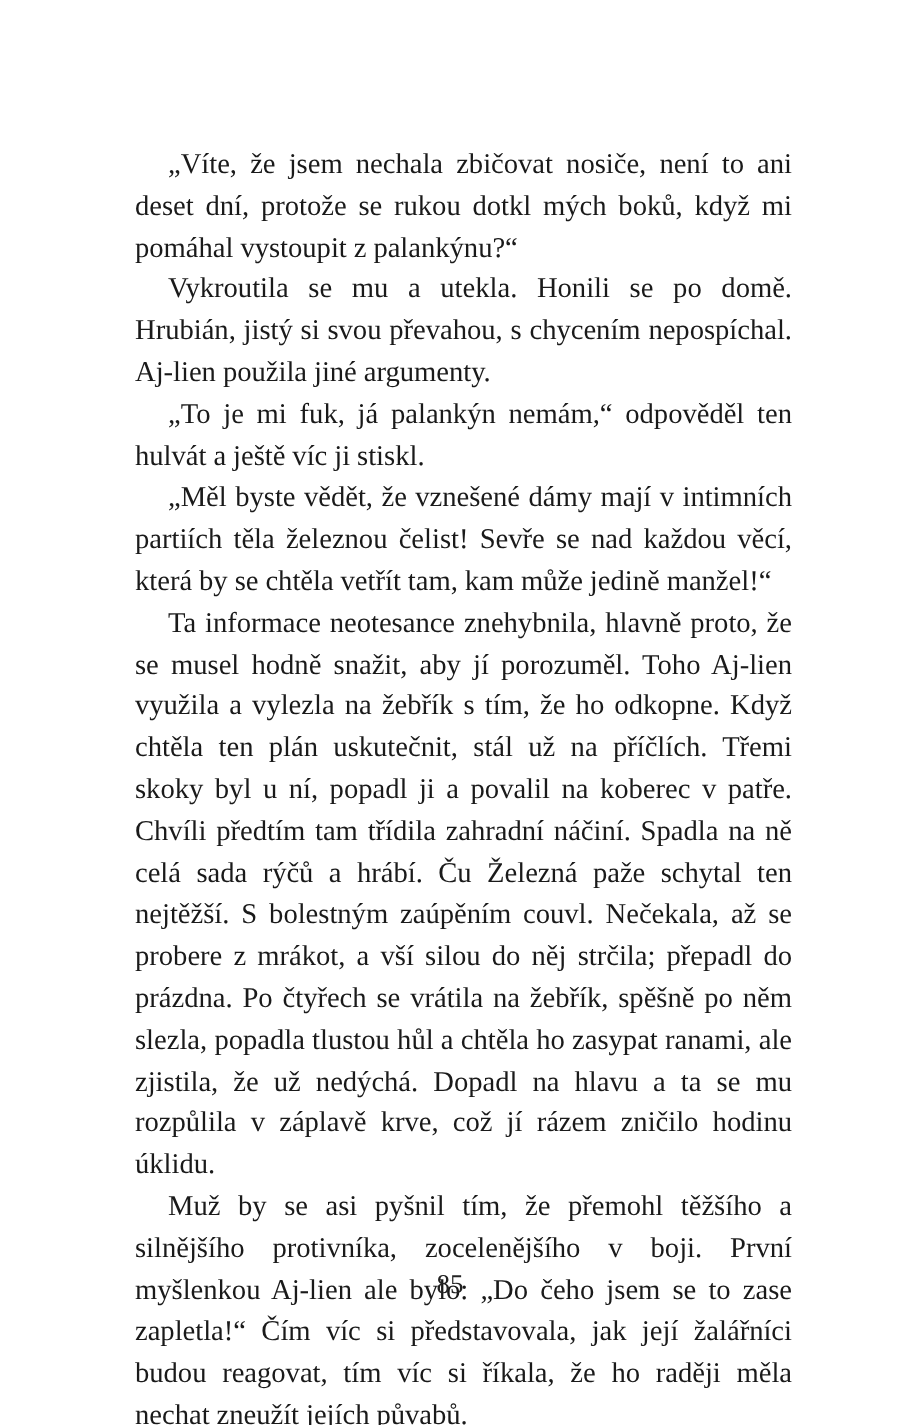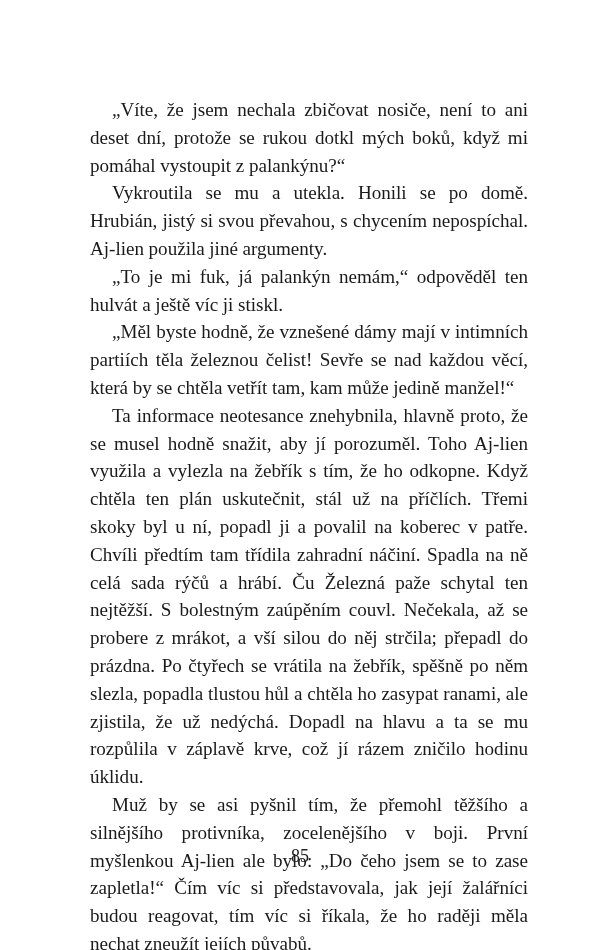--- a/index.html
+++ b/index.html
@@ -65,20 +65,20 @@
 </style>
 </head>
 <body>
 
 <div class="page">
 
   <div class="text-block">
     <p class="para">„Víte, že jsem nechala zbičovat nosiče, není to ani deset dní, protože se rukou dotkl mých boků, když mi pomáhal vystoupit z palankýnu?“</p>
     <p class="para">Vykroutila se mu a utekla. Honili se po domě. Hrubián, jistý si svou převahou, s chycením nepospíchal. Aj-lien použila jiné argumenty.</p>
     <p class="para">„To je mi fuk, já palankýn nemám,“ odpověděl ten hulvát a ještě víc ji stiskl.</p>
-    <p class="para">„Měl byste hodně, že vznešené dámy mají v intimních partiích těla železnou čelist! Sevře se nad každou věcí, která by se chtěla vetřít tam, kam může jedině manžel!“</p>
+    <p class="para">„Měl byste vědět, že vznešené dámy mají v intimních partiích těla železnou čelist! Sevře se nad každou věcí, která by se chtěla vetřít tam, kam může jedině manžel!“</p>
     <p class="para">Ta informace neotesance znehybnila, hlavně proto, že se musel hodně snažit, aby jí porozuměl. Toho Aj-lien využila a vylezla na žebřík s tím, že ho odkopne. Když chtěla ten plán uskutečnit, stál už na příčlích. Třemi skoky byl u ní, popadl ji a povalil na koberec v patře. Chvíli předtím tam třídila zahradní náčiní. Spadla na ně celá sada rýčů a hrábí. Ču Železná paže schytal ten nejtěžší. S bolestným zaúpěním couvl. Nečekala, až se probere z mrákot, a vší silou do něj strčila; přepadl do prázdna. Po čtyřech se vrátila na žebřík, spěšně po něm slezla, popadla tlustou hůl a chtěla ho zasypat ranami, ale zjistila, že už nedýchá. Dopadl na hlavu a ta se mu rozpůlila v záplavě krve, což jí rázem zničilo hodinu úklidu.</p>
     <p class="para">Muž by se asi pyšnil tím, že přemohl těžšího a silnějšího protivníka, zocelenějšího v boji. První myšlenkou Aj-lien ale bylo: „Do čeho jsem se to zase zapletla!“ Čím víc si představovala, jak její žalářníci budou reagovat, tím víc si říkala, že ho raději měla nechat zneužít jejích půvabů.</p>
   </div>
 
   <div class="folio">85</div>
 
 </div>
 
 </body></html>

